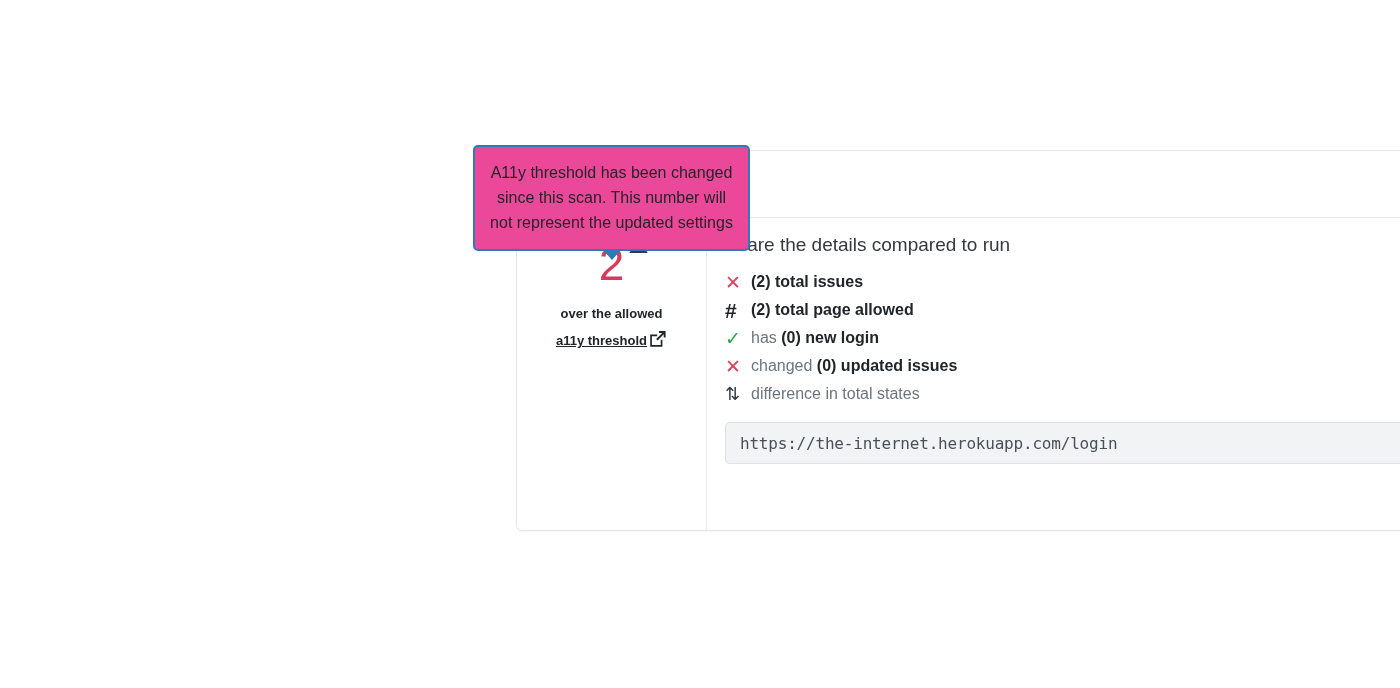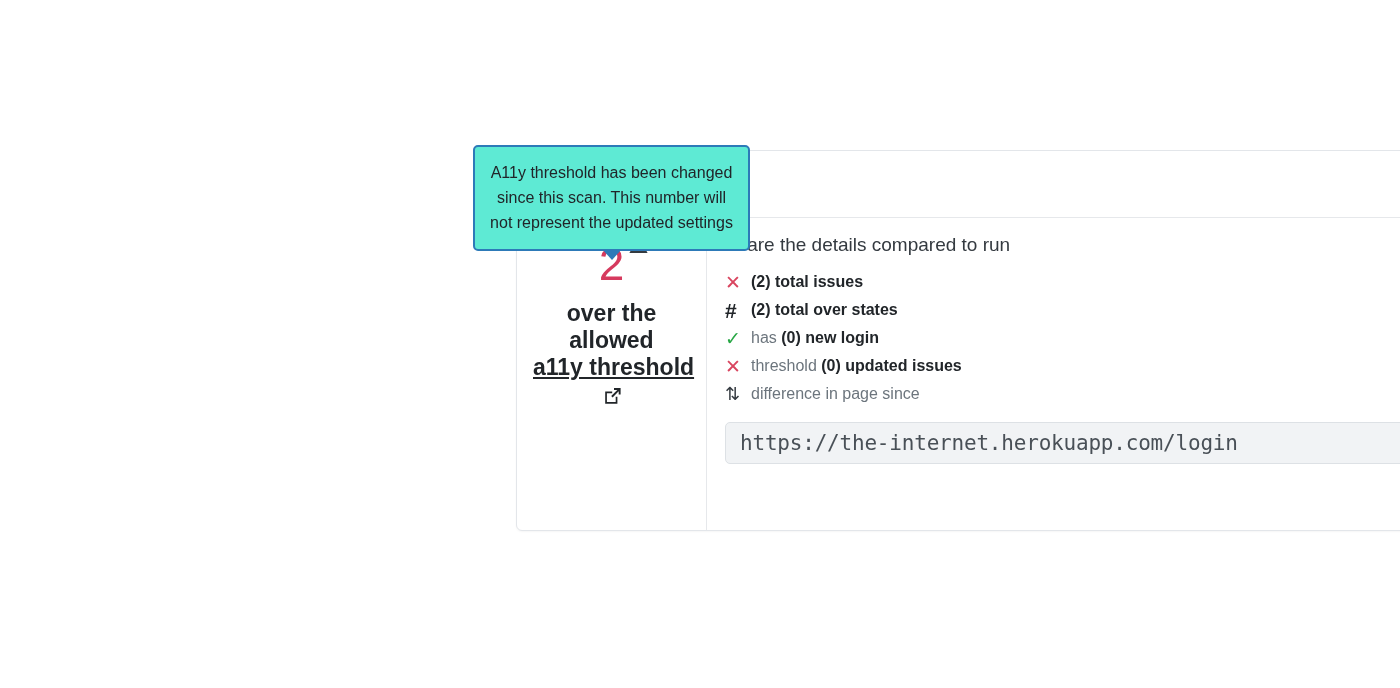--- a/index.html
+++ b/index.html
@@ -86,21 +86,21 @@
   .warn-triangle {
     position: absolute;
     top: -2px;
     right: -24px;
     width: 19px;
     height: 18px;
   }
 
   .stat-caption {
     margin-top: 10px;
-    font-size: 23px;
+    font-size: 13px;
     font-weight: bold;
     color: #212529;
     line-height: 27px;
     padding: 0 6px;
   }
 
   .threshold-link {
     color: #212529;
     text-decoration: underline;
     font-weight: bold;
@@ -174,35 +174,35 @@
     border-radius: 5px;
     box-sizing: border-box;
     display: flex;
     align-items: center;
     padding: 0 14px;
     width: 760px;
   }
 
   .url-text {
     font-family: "DejaVu Sans Mono", monospace;
-    font-size: 21px;
+    font-size: 16px;
     color: #495057;
     letter-spacing: -0.2px;
     white-space: nowrap;
     overflow: hidden;
   }
 
   
   .tooltip {
     position: absolute;
     left: 473px;
     top: 145px;
     width: 277px;
     box-sizing: border-box;
-    background: #5eead4;
+    background: #ec4899;
     border: 2px solid #2d7ab8;
     border-radius: 5px;
     padding: 13px 14px 14px 14px;
     text-align: center;
     font-size: 16px;
     line-height: 25px;
     color: #212529;
     z-index: 30;
   }
 
@@ -257,36 +257,36 @@
 
         <ul class="detail-list">
 
           <li class="detail-item">
             <span class="detail-icon icon-x">✕</span>
             <span class="detail-text"><b>(2)</b> <b>total issues</b></span>
           </li>
 
           <li class="detail-item">
             <span class="detail-icon icon-hash">#</span>
-            <span class="detail-text"><b>(2)</b> <b>total over states</b></span>
+            <span class="detail-text"><b>(2)</b> <b>total page allowed</b></span>
           </li>
 
           <li class="detail-item">
             <span class="detail-icon icon-check">✓</span>
             <span class="detail-text"><span>has </span><b>(0)</b> <b>new login</b></span>
           </li>
 
           <li class="detail-item">
             <span class="detail-icon icon-x">✕</span>
-            <span class="detail-text"><span>threshold </span><b>(0)</b> <b>updated issues</b></span>
+            <span class="detail-text"><span>changed </span><b>(0)</b> <b>updated issues</b></span>
           </li>
 
           <li class="detail-item">
             <span class="detail-icon icon-updown">⇅</span>
-            <span class="detail-text"><span>difference in page since</span></span>
+            <span class="detail-text"><span>difference in total states</span></span>
           </li>
 
         </ul>
 
         <div class="url-field">
           <span class="url-text">https://the-internet.herokuapp.com/login</span>
         </div>
       </div>
 
     </div>

